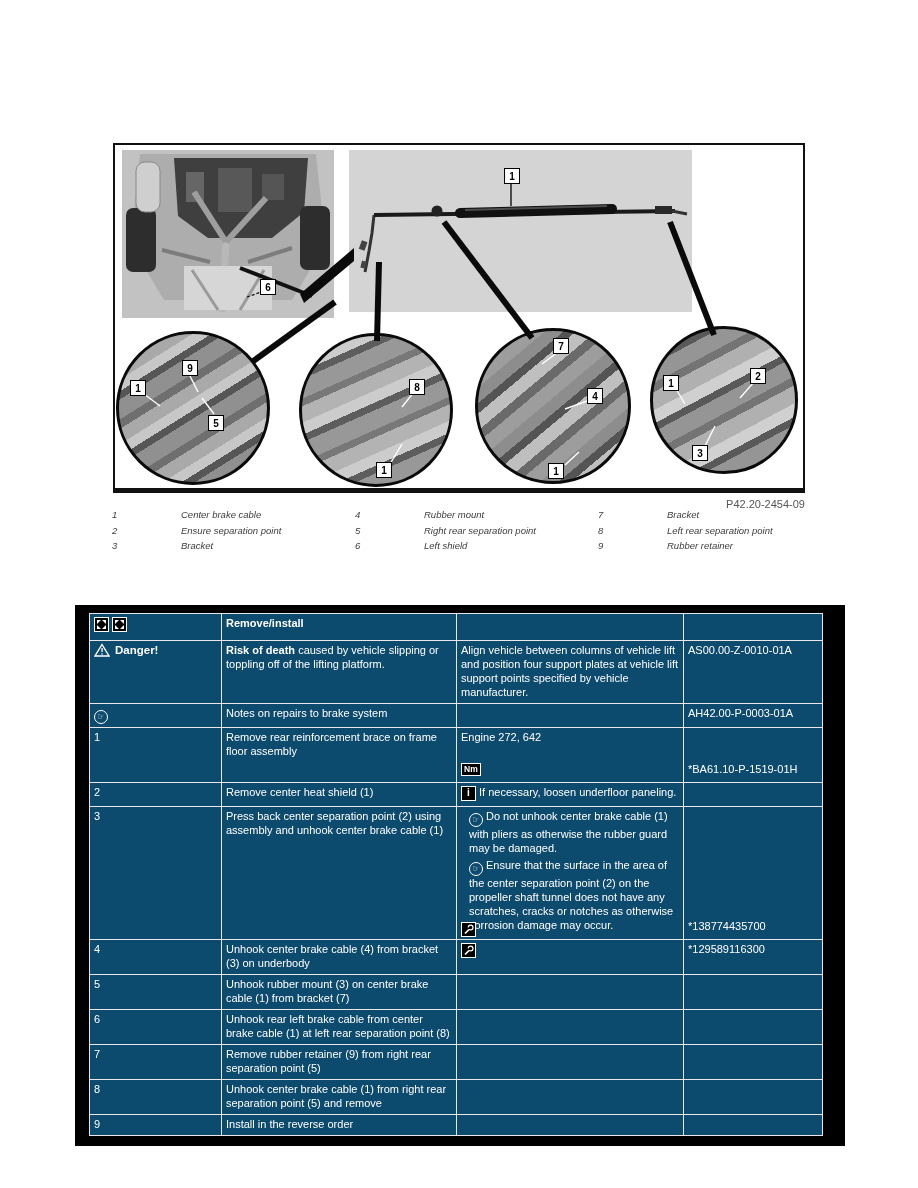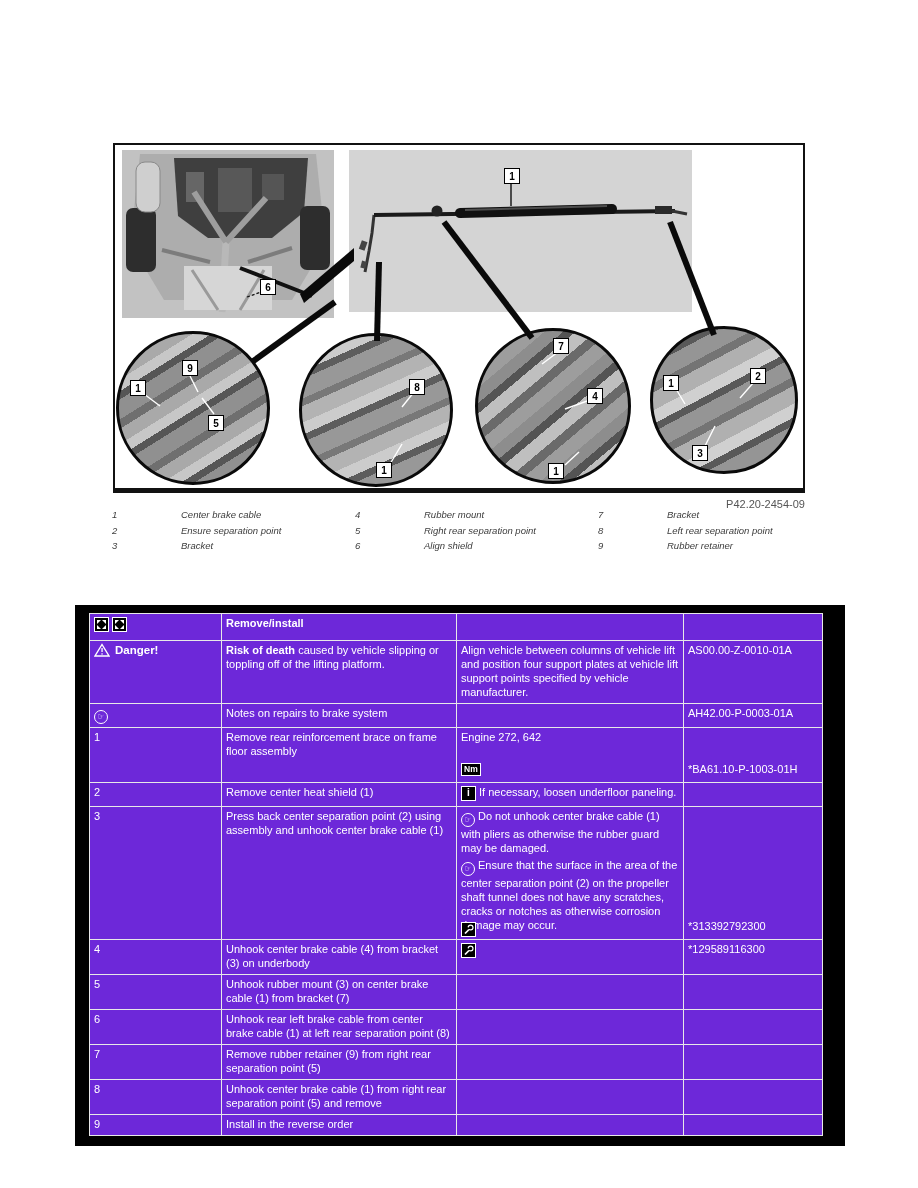--- a/index.html
+++ b/index.html
@@ -32,21 +32,21 @@
   #legend{position:absolute;left:112px;top:509px;width:700px;display:flex;z-index:1;}
   .legcol{display:flex;flex-direction:column;}
   .legcol1{width:243px;} .legcol2{width:243px;} .legcol3{width:210px;}
   .legitem{display:flex;height:15.5px;font-style:italic;font-size:9.5px;color:#3c3c3c;}
   .lnum{width:31px;flex:none;}
   .llabel{flex:1;margin-left:38px;}
 
   
   #tblock{position:absolute;left:75px;top:605px;width:770px;background:#000;
           padding:8px 23px 10px 14px;box-sizing:border-box;}
-  table.rt{border-collapse:collapse;width:733px;table-layout:fixed;background:#6d28d9;color:#fff;}
+  table.rt{border-collapse:collapse;width:733px;table-layout:fixed;background:#0c4a6e;color:#fff;}
   table.rt td{border:1px solid #e8e8e8;vertical-align:top;padding:2px 4px;
               font-size:11px;line-height:1.28;overflow:hidden;}
   .cw1{width:132px;} .cw2{width:235px;} .cw3{width:227px;} .cw4{width:139px;}
   tr.rh td{height:22px;} tr.rdanger td{height:58px;} tr.rnotes td{height:19px;}
   tr.rs1 td{height:50px;} tr.rs2 td{height:19px;} tr.rs3 td{height:128px;}
   tr.rsm td{height:30px;} tr.rs9 td{height:16px;}
   .b{font-weight:bold;}
   .cellfill{position:relative;height:100%;min-height:100%;}
   .fillcol{display:flex;flex-direction:column;height:100%;}
   .grow{flex:1;}
@@ -55,21 +55,21 @@
   
   .boxicon{display:inline-block;border:1px solid #fff;color:#fff;background:#000;
            font-size:8.5px;font-weight:bold;line-height:11px;padding:0 2px;vertical-align:middle;}
   .sqicon{display:inline-block;width:13px;height:13px;border:1px solid #fff;background:#000;
           vertical-align:middle;text-align:center;}
   .sqicon svg{display:block;margin:1px auto 0;}
   .circicon{display:inline-block;width:12px;height:12px;border:1px solid #fff;border-radius:50%;
             color:#fff;font-size:8px;line-height:11px;text-align:center;vertical-align:-2px;
             margin-right:3px;}
   .dangerhead{display:flex;align-items:center;gap:5px;font-weight:bold;font-size:11.5px;}
-  .notepara{margin:0 0 3px 0;}
+  .notepara{margin:0 0 3px 8px;}
   .abs-bl{position:absolute;left:0;bottom:0;}
 </style>
 </head>
 <body>
 
 <div id="page">
 
   <div id="fig">
 
     <div id="photo">
@@ -179,21 +179,21 @@
       <div class="legitem">
           <span class="lnum">4</span>
           <span class="llabel">Rubber mount</span>
         </div>
       <div class="legitem">
           <span class="lnum">5</span>
           <span class="llabel">Right rear separation point</span>
         </div>
       <div class="legitem">
           <span class="lnum">6</span>
-          <span class="llabel">Align shield</span>
+          <span class="llabel">Left shield</span>
         </div>
     </div>
     <div class="legcol legcol3">
       <div class="legitem">
           <span class="lnum">7</span>
           <span class="llabel">Bracket</span>
         </div>
       <div class="legitem">
           <span class="lnum">8</span>
           <span class="llabel">Left rear separation point</span>
@@ -260,21 +260,21 @@
         <td>
           <div class="fillcol h46">
             <div>Engine 272, 642</div>
             <div class="grow"></div>
             <div><span class="boxicon">Nm</span></div>
           </div>
         </td>
         <td>
           <div class="fillcol h46">
                 <div class="grow"></div>
-                <div>*BA61.10-P-1003-01H</div>
+                <div>*BA61.10-P-1519-01H</div>
               </div>
         </td>
       </tr>
 
       <tr class="rs2">
         <td>2</td>
         <td>Remove center heat shield (1)</td>
         <td>
           <span class="sqicon"><span class="b" style="color:#fff;font-size:10px;line-height:12px;display:block">i</span></span>
           <span>If necessary, loosen underfloor paneling.</span>
@@ -293,21 +293,21 @@
                   <svg width="11" height="11" viewBox="0 0 11 11">
                     <path d="M2,9.5 L6,5.5" stroke="#fff" stroke-width="1.7"></path>
                     <path d="M5.2,3.4 a2.4,2.4 0 1 1 2.5,2.5 L6,5.5" stroke="#fff" fill="none" stroke-width="1.2"></path>
                   </svg>
                 </span>
           </div>
         </td>
         <td>
           <div class="fillcol h124">
                 <div class="grow"></div>
-                <div>*313392792300</div>
+                <div>*138774435700</div>
               </div>
         </td>
       </tr>
 
       <tr class="rsm">
         <td>4</td>
         <td>Unhook center brake cable (4) from bracket (3) on underbody</td>
         <td>
           <span class="sqicon"><svg width="11" height="11" viewBox="0 0 11 11">
                   <path d="M2,9.5 L6,5.5" stroke="#fff" stroke-width="1.7"></path>

